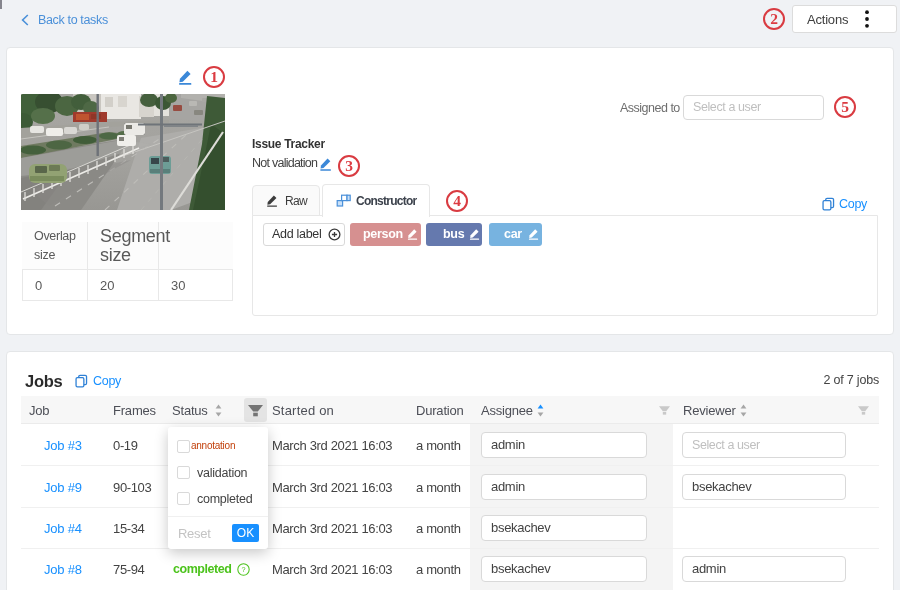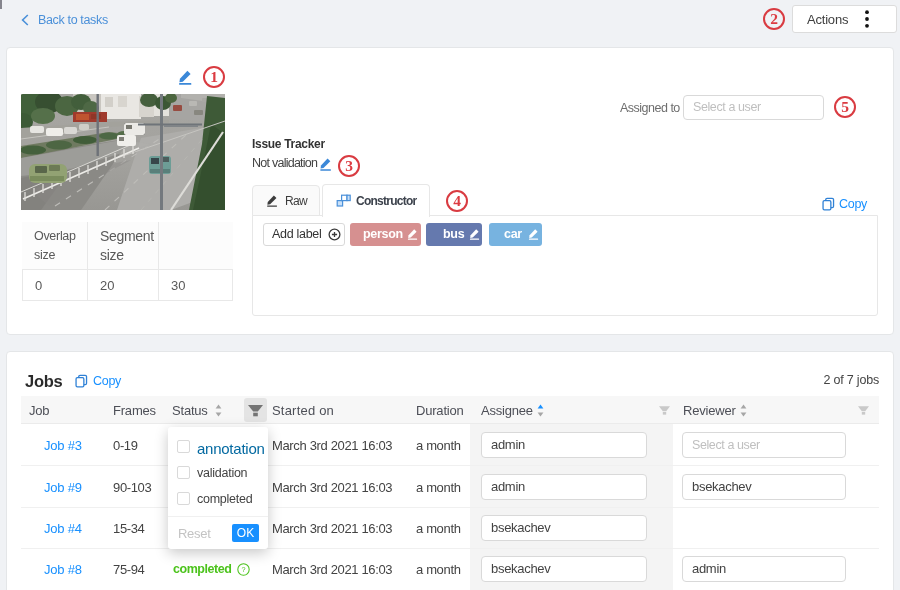--- a/index.html
+++ b/index.html
@@ -160,21 +160,21 @@
     <rect x="139" y="0" width="3" height="116" fill="#74797e"></rect>
     <rect x="117" y="29.5" width="64" height="2" fill="#6f7479"></rect>
     <rect x="143" y="31.5" width="34" height="1.3" fill="#787d82"></rect>
   </svg>
 
   <div class="abs" style="left:22px;top:222px;width:211px;height:79px;border:1px solid #e8e8e8;"></div>
   <div class="abs" style="left:22px;top:222px;width:211px;height:48px;border-bottom:1px solid #e8e8e8;background:#fcfcfc;"></div>
   <div class="abs" style="left:87px;top:222px;width:1px;height:79px;background:#e8e8e8;"></div>
   <div class="abs" style="left:158px;top:222px;width:1px;height:79px;background:#e8e8e8;"></div>
   <div class="abs" style="left:34px;top:227px;width:50px;font-size:12.5px;letter-spacing:-0.3px;color:#595959;line-height:19px;">Overlap size</div>
-  <div class="abs" style="left:100px;top:227px;width:55px;font-size:14px;letter-spacing:-0.3px;color:#595959;line-height:19px;">Segment size</div>
+  <div class="abs" style="left:100px;top:227px;width:55px;font-size:18px;letter-spacing:-0.3px;color:#595959;line-height:19px;">Segment size</div>
   <div class="abs" style="left:35px;top:278px;font-size:13px;color:#595959;">0</div>
   <div class="abs" style="left:100px;top:278px;font-size:13px;color:#595959;">20</div>
   <div class="abs" style="left:171px;top:278px;font-size:13px;color:#595959;">30</div>
 
   <div class="abs" style="left:252px;top:137px;font-size:12px;letter-spacing:-0.3px;font-weight:700;color:#333;">Issue Tracker</div>
   <div class="abs" style="left:252px;top:156px;font-size:12.5px;letter-spacing:-0.75px;color:#434343;">Not validation</div>
   <svg class="abs" style="left:318px;top:157px;" width="14" height="14" viewBox="0 0 16 16">
       <path d="M10.9 1.7 L14.1 4.9 L6.3 12.7 L2.9 13.2 L3.4 9.8 Z" fill="#3b88d8"></path>
       <rect x="2.6" y="14.0" width="12.2" height="1.7" rx="0.5" fill="#3b88d8"></rect>
     </svg>
@@ -314,21 +314,21 @@
       <circle cx="8" cy="8" r="7" fill="none" stroke="#4cc31c" stroke-width="1.3"></circle>
       <text x="8" y="11.4" font-size="9" text-anchor="middle" fill="#4cc31c" font-family="Liberation Sans">?</text>
     </svg>
   <div class="abs cell" style="left:272px;top:562px;">March 3rd 2021 16:03</div>
   <div class="abs cell" style="left:416px;top:562px;">a month</div>
   <div class="inp" style="left:481px;top:556px;width:166px;height:26px;">bsekachev</div>
   <div class="inp" style="left:682px;top:556px;width:164px;height:26px;">admin</div>
 
   <div class="abs" style="left:168px;top:427px;width:100px;height:122px;background:#fff;border-radius:3px;box-shadow:0 4px 14px rgba(0,0,0,0.22);"></div>
   <div class="abs" style="left:177px;top:440px;width:13px;height:13px;border:1px solid #d9d9d9;border-radius:2px;background:#fff;"></div>
-  <div class="abs" style="left:197px;top:440px;font-size:15px;letter-spacing:-0.25px;color:#0369a1;">annotation</div>
+  <div class="abs" style="left:191px;top:440px;font-size:10px;letter-spacing:-0.25px;color:#c2410c;">annotation</div>
   <div class="abs" style="left:177px;top:466px;width:13px;height:13px;border:1px solid #d9d9d9;border-radius:2px;background:#fff;"></div>
   <div class="abs" style="left:197px;top:466px;font-size:12.5px;letter-spacing:-0.25px;color:#434343;">validation</div>
   <div class="abs" style="left:177px;top:492px;width:13px;height:13px;border:1px solid #d9d9d9;border-radius:2px;background:#fff;"></div>
   <div class="abs" style="left:197px;top:492px;font-size:12.5px;letter-spacing:-0.25px;color:#434343;">completed</div>
   <div class="abs" style="left:168px;top:516px;width:100px;height:1px;background:#f0f0f0;"></div>
   <div class="abs" style="left:178px;top:526px;font-size:13px;letter-spacing:-0.3px;color:#c3c3c3;">Reset</div>
   <div class="abs" style="left:232px;top:524px;width:27px;height:18px;background:#1890ff;border-radius:2px;color:#fff;font-size:12px;text-align:center;line-height:18px;">OK</div>
 
 </div>
 

